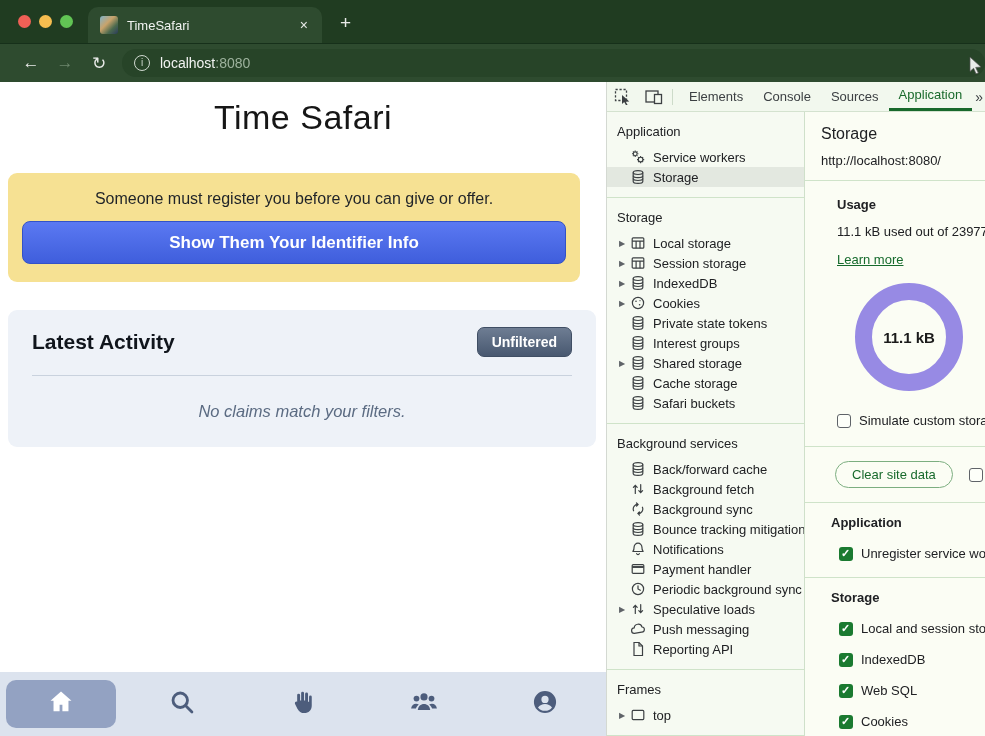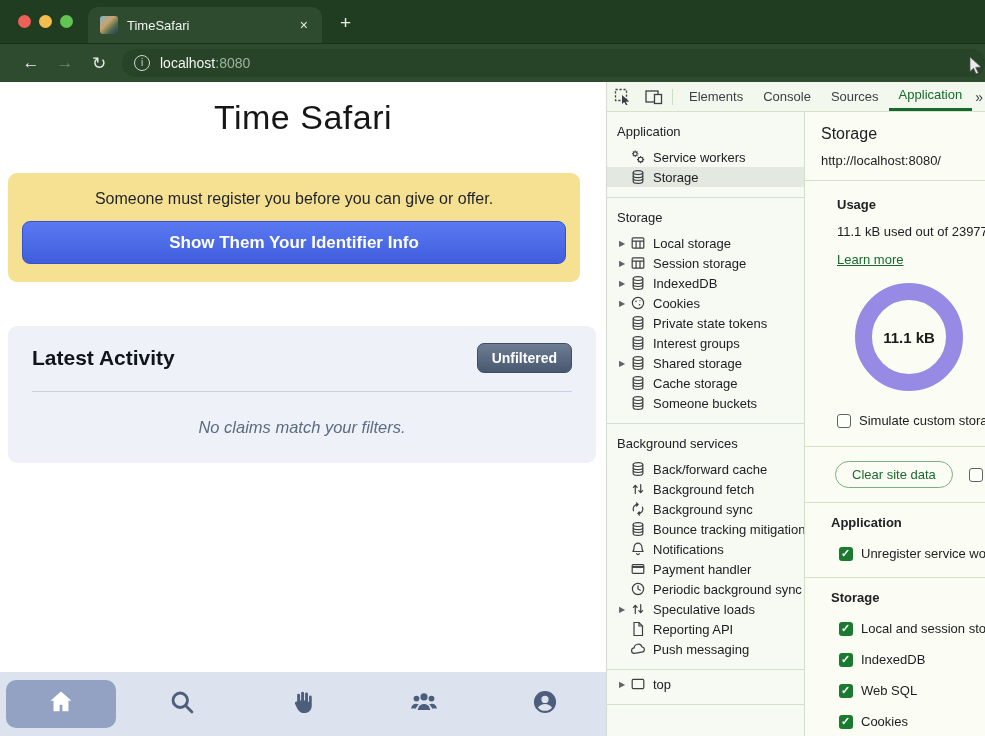--- a/index.html
+++ b/index.html
@@ -31,21 +31,21 @@
   .main { display:flex; height:654px; }
   .app { width:607px; background:#fff; position:relative; border-right:1px solid #d4d9d2; }
 
   
   .app-title { text-align:center; font-size:34px; font-weight:400; color:#161616; margin-top:16px; letter-spacing:.5px; }
   .alert { margin:36px 26px 0 8px; background:#f6e193; border-radius:9px; padding:17px 14px 18px; }
   .alert-text { text-align:center; font-size:16px; color:#1f2328; }
   .alert-btn { display:block; width:100%; margin-top:13px; height:43px; border:1px solid #3352c7; border-radius:8px;
                background:linear-gradient(#5b79f2,#3f5edc); color:#fff; font-family:"Liberation Sans",sans-serif;
                font-size:17px; font-weight:bold; cursor:pointer; }
-  .activity { margin:44px 10px 0 8px; background:#eef2f8; border-radius:9px; padding:17px 24px 26px; }
+  .activity { margin:28px 10px 0 8px; background:#eef2f8; border-radius:9px; padding:17px 24px 26px; }
   .activity-head { display:flex; align-items:center; justify-content:space-between; }
   .activity-title { font-size:21px; font-weight:800; color:#10151c; }
   .unfiltered-btn { background:linear-gradient(#6e7d93,#485870); color:#fff; border:1px solid #3f4e64;
                     border-radius:7px; font-size:14px; font-weight:bold; padding:6px 14px;
                     font-family:"Liberation Sans",sans-serif; cursor:pointer; }
   .activity-divider { border:none; border-top:1px solid #c9d2de; margin:18px 0 0; }
   .activity-empty { text-align:center; font-style:italic; color:#5b6b82; font-size:16.5px; margin-top:26px; }
 
   .bottom-nav { position:absolute; left:0; right:0; bottom:0; height:64px; background:#dce3ee;
                 display:flex; align-items:center; }
@@ -330,21 +330,21 @@
             </div>
             <div class="dt-item">
               <span class="dt-exp"></span>
               <span class="dt-ic">
                 <svg viewBox="0 0 16 16" fill="none" stroke="#3c4043" stroke-width="1.2">
                   <ellipse cx="8" cy="3.6" rx="4.8" ry="1.9"></ellipse>
                   <path d="M3.2 3.6v8.8c0 1.1 2.1 1.9 4.8 1.9s4.8-.8 4.8-1.9V3.6"></path>
                   <path d="M3.2 6.7c0 1.1 2.1 1.9 4.8 1.9s4.8-.8 4.8-1.9M3.2 9.6c0 1.1 2.1 1.9 4.8 1.9s4.8-.8 4.8-1.9"></path>
                 </svg>
               </span>
-              <span>Someone buckets</span>
+              <span>Safari buckets</span>
             </div>
           </div>
           <div class="dt-section">
             <div class="dt-section-title">Background services</div>
             <div class="dt-item">
               <span class="dt-exp"></span>
               <span class="dt-ic">
                 <svg viewBox="0 0 16 16" fill="none" stroke="#3c4043" stroke-width="1.2">
                   <ellipse cx="8" cy="3.6" rx="4.8" ry="1.9"></ellipse>
                   <path d="M3.2 3.6v8.8c0 1.1 2.1 1.9 4.8 1.9s4.8-.8 4.8-1.9V3.6"></path>
@@ -418,38 +418,39 @@
               <span class="dt-ic">
                 <svg viewBox="0 0 16 16" fill="none" stroke="#3c4043" stroke-width="1.2" stroke-linecap="round">
                   <path d="M5.3 12.5v-8M3.4 6.4l1.9-2.1 1.9 2.1M10.7 3.5v8M8.8 9.6l1.9 2.1 1.9-2.1"></path>
                 </svg>
               </span>
               <span>Speculative loads</span>
             </div>
             <div class="dt-item">
               <span class="dt-exp"></span>
               <span class="dt-ic">
+                <svg viewBox="0 0 16 16" fill="none" stroke="#3c4043" stroke-width="1.2" stroke-linejoin="round">
+                  <path d="M4.4 12.3a2.7 2.7 0 0 1-.2-5.4 4 4 0 0 1 7.8-.9 2.55 2.55 0 0 1-.4 5.1z"></path>
+                </svg>
+              </span>
+              <span>Push messaging</span>
+            </div>
+            <div class="dt-item">
+              <span class="dt-exp"></span>
+              <span class="dt-ic">
                 <svg viewBox="0 0 16 16">
                   <path d="M4 1.5h5l3.5 3.5v9.5H4z" fill="none" stroke="#3c4043" stroke-width="1.2"></path>
                   <path d="M9 1.5V5h3.5" fill="none" stroke="#3c4043" stroke-width="1.2"></path>
                 </svg>
               </span>
               <span>Reporting API</span>
             </div>
-            <div class="dt-item">
-              <span class="dt-exp"></span>
-              <span class="dt-ic">
-                <svg viewBox="0 0 16 16" fill="none" stroke="#3c4043" stroke-width="1.2" stroke-linejoin="round">
-                  <path d="M4.4 12.3a2.7 2.7 0 0 1-.2-5.4 4 4 0 0 1 7.8-.9 2.55 2.55 0 0 1-.4 5.1z"></path>
-                </svg>
-              </span>
-              <span>Push messaging</span>
-            </div>
           </div>
           <div class="dt-section">
+            <div class="dt-section-title">Frames</div>
             <div class="dt-item">
               <span class="dt-exp">▶</span>
               <span class="dt-ic">
                 <svg viewBox="0 0 16 16" fill="none" stroke="#3c4043" stroke-width="1.2">
                   <rect x="2.2" y="3.4" width="11.6" height="9.2" rx="1"></rect>
                 </svg>
               </span>
               <span>top</span>
             </div>
           </div>

